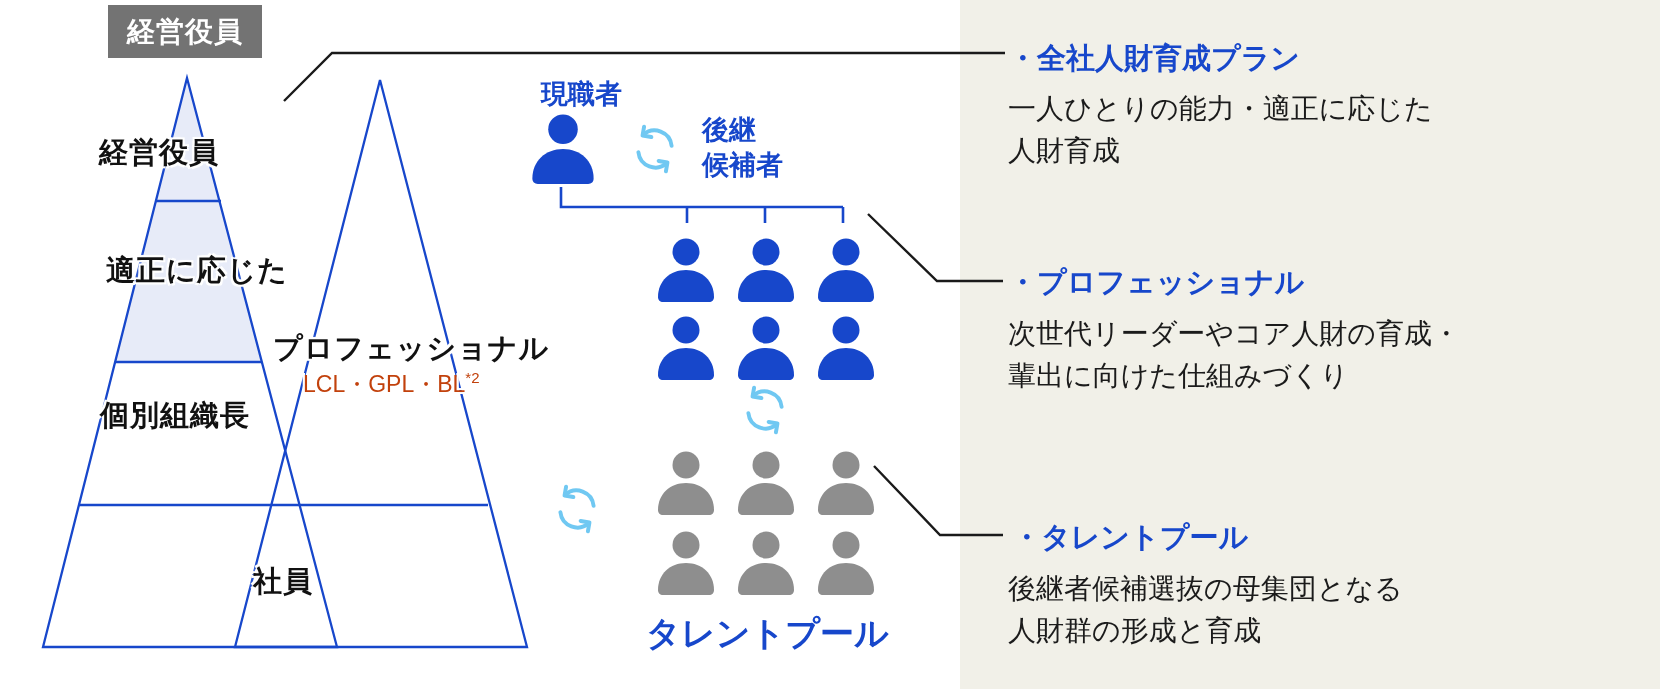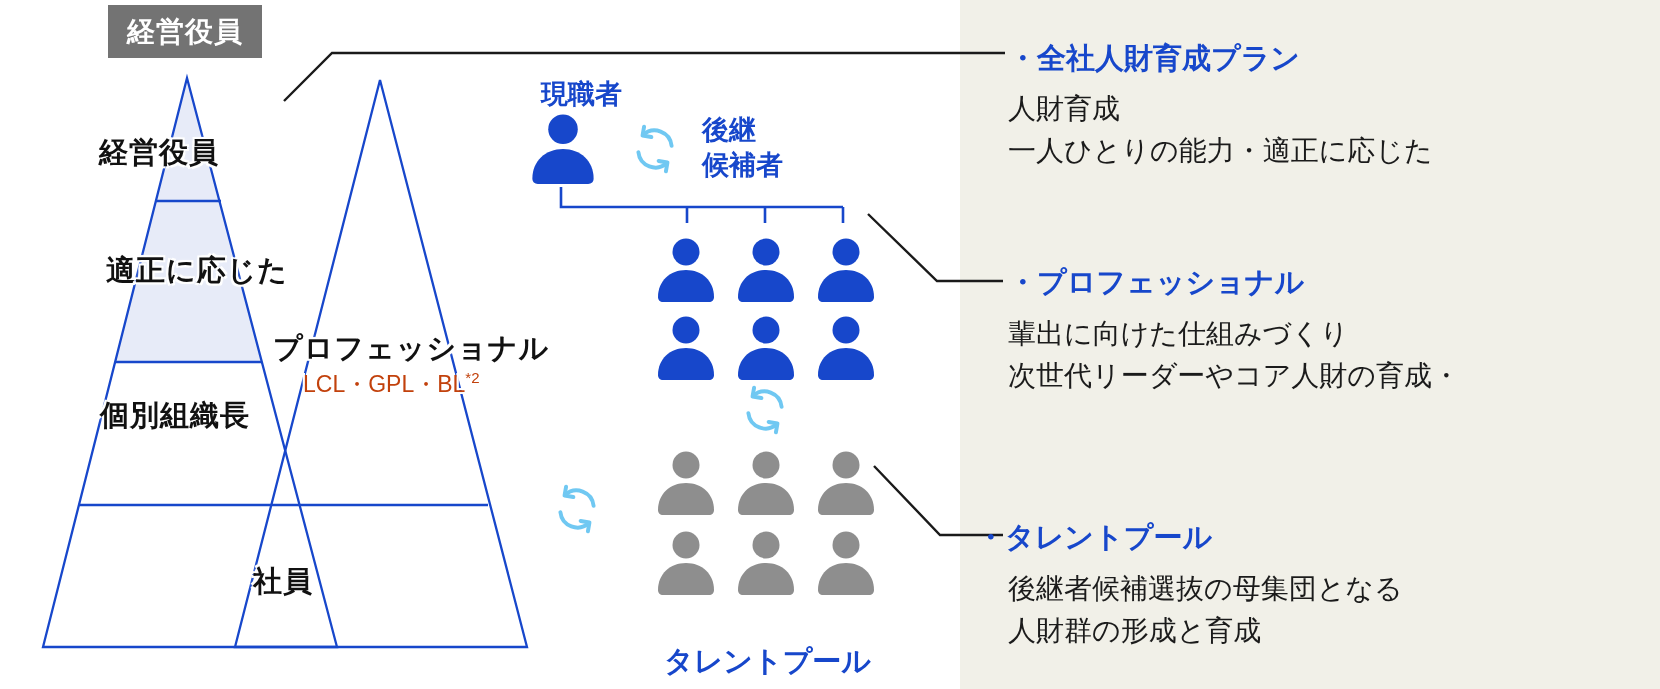--- a/index.html
+++ b/index.html
@@ -24,21 +24,21 @@
   .pyr-label{
     color:#111111;font-weight:bold;font-size:29px;letter-spacing:1px;white-space:nowrap;
     text-shadow:-2px -2px 0 #fff,2px -2px 0 #fff,-2px 2px 0 #fff,2px 2px 0 #fff,0 0 5px #fff;
   }
   .pro-sub{font-size:23px;font-weight:normal;color:#c2410c;white-space:nowrap;
     text-shadow:-2px -2px 0 #fff,2px -2px 0 #fff,-2px 2px 0 #fff,2px 2px 0 #fff;}
   .pro-sub sup{font-size:15px;}
   
   .blue-label{color:#1747CB;font-weight:bold;white-space:nowrap;}
   .successor{width:140px;font-size:27px;line-height:35px;white-space:normal;}
-  .talent-pool-label{width:245px;text-align:center;font-size:29px;margin-top:31px;}
+  .talent-pool-label{width:245px;text-align:center;font-size:34px;}
   
   .person{display:block;}
   .person.blue path,.person.blue circle{fill:#1747CB;}
   .person.gray path,.person.gray circle{fill:#8E8E8E;}
   .cycle{display:block;color:#70C8F2;}
   
   .panel-title{color:#1747CB;font-size:29px;font-weight:bold;white-space:nowrap;}
   .panel-body{color:#1b1b1b;font-size:28px;line-height:42px;white-space:nowrap;}
 </style>
 </head>
@@ -155,27 +155,27 @@
   </svg>
 <svg class="abs person gray" style="left:814px;top:530px;" width="64" height="66" viewBox="0 0 64 66">
     <circle cx="32" cy="15" r="13.5"></circle>
     <path d="M4 60 C4 44 16 33 32 33 C48 33 60 44 60 60 C60 63 58 65 55 65 L9 65 C6 65 4 63 4 60 Z"></path>
   </svg>
 
 <div class="abs blue-label talent-pool-label" style="left:645px;top:611px;">タレントプール</div>
 
 <div class="abs panel-title" style="left:1008px;top:39px;">・全社人財育成プラン</div>
 <div class="abs panel-body" style="left:1008px;top:88px;">
+  <div>一人ひとりの能力・適正に応じた</div>
   <div>人財育成</div>
-  <div>一人ひとりの能力・適正に応じた</div>
 </div>
 
 <div class="abs panel-title" style="left:1008px;top:263px;">・プロフェッショナル</div>
 <div class="abs panel-body" style="left:1008px;top:313px;">
+  <div>次世代リーダーやコア人財の育成・</div>
   <div>輩出に向けた仕組みづくり</div>
-  <div>次世代リーダーやコア人財の育成・</div>
 </div>
 
-<div class="abs panel-title" style="left:976px;top:518px;">・タレントプール</div>
+<div class="abs panel-title" style="left:1012px;top:518px;">・タレントプール</div>
 <div class="abs panel-body" style="left:1008px;top:568px;">
   <div>後継者候補選抜の母集団となる</div>
   <div>人財群の形成と育成</div>
 </div>
 
 </body></html>

